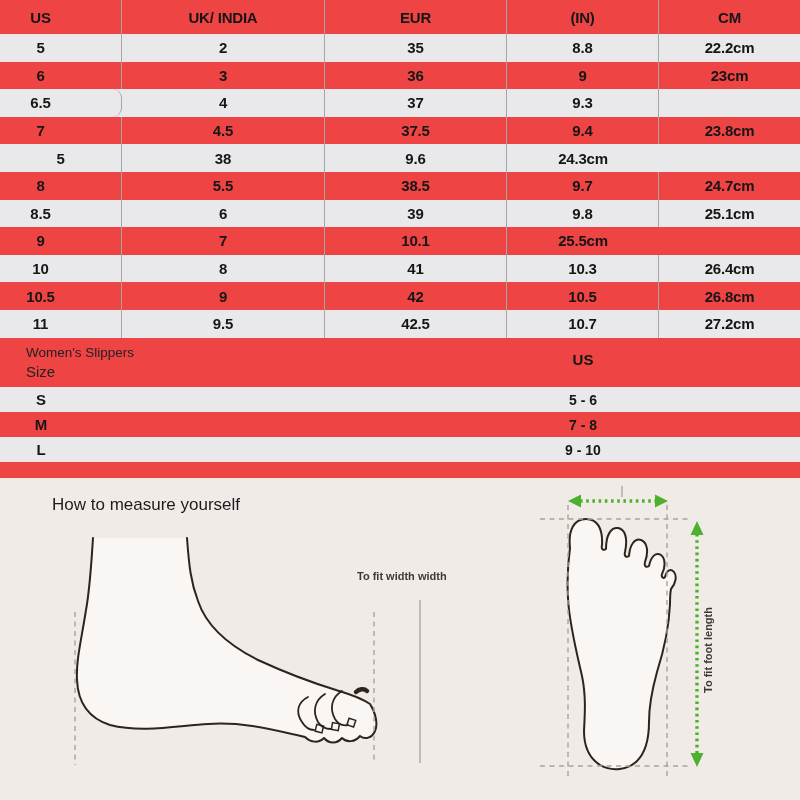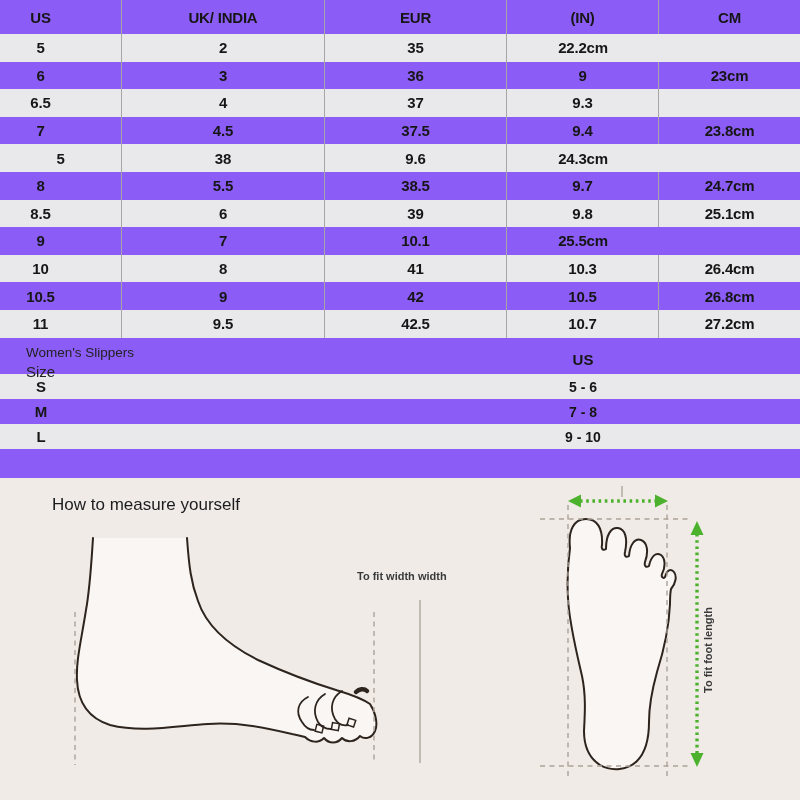--- a/index.html
+++ b/index.html
@@ -1,33 +1,33 @@
 <!DOCTYPE html>
 <html style="--green: #4cb22e; --beige: #f0ebe7; --outline: #2e241e; --gray: #aca299;"><head>
 <meta charset="utf-8">
 <style>
   * { margin:0; padding:0; box-sizing:border-box; }
   html,body { background:#ffffff; }
   body { font-family:"Liberation Sans", sans-serif; color:#161616; }
-  .page { position:relative; width:800px; height:800px; background:#8b5cf6; overflow:hidden; }
+  .page { position:relative; width:800px; height:800px; background:#ef4444; overflow:hidden; }
 
   
   .size-table { position:absolute; left:0; top:0; width:800px; }
   .trow { display:grid; grid-template-columns:122px 203px 182px 152px 141px; height:27.6px; }
   .trow.head { height:34px; }
   .trow.alt { background:#e9e9eb; }
   .cell { display:flex; align-items:center; justify-content:center;
           font-weight:700; font-size:15px; letter-spacing:-0.2px; color:#161616; }
   .cell.sep { border-right:1px solid #a6a6a6; }
   .cell.c1 { padding-right:40px; }
   .head .cell { font-size:15px; }
 
   
   .slippers { position:absolute; left:0; top:338px; width:800px; height:124px; }
-  .sl-head { position:relative; height:36px; }
+  .sl-head { position:relative; height:49px; }
   .sl-title1 { position:absolute; left:26px; top:7px;  font-size:13.5px; color:#222; }
   .sl-title2 { position:absolute; left:26px; top:25px; font-size:15px; color:#222; }
   .sl-us { position:absolute; left:507px; top:13px; width:152px; text-align:center;
            font-weight:700; font-size:15px; }
   .sl-row { display:grid; grid-template-columns:122px 203px 182px 152px 141px; height:25px; }
   .sl-row.alt { background:#e9e9eb; }
   .sl-label { grid-column:1; display:flex; align-items:center; justify-content:center;
               padding-right:40px; font-weight:700; font-size:15px; }
   .sl-value { grid-column:4; display:flex; align-items:center; justify-content:center;
               font-weight:700; font-size:14px; }
@@ -63,31 +63,32 @@
       <div class="cell sep" style="border-right-color: rgb(166, 166, 166);">UK/ INDIA</div>
       <div class="cell sep" style="border-right-color: rgb(166, 166, 166);">EUR</div>
       <div class="cell sep" style="border-right-color: rgb(166, 166, 166);">(IN)</div>
       <div class="cell">CM</div>
     </div>
 
     <div class="trow alt" style="background: rgb(233, 233, 235);">
       <div class="cell c1 sep" style="border-right-color: rgb(166, 166, 166);">5</div>
       <div class="cell sep" style="border-right-color: rgb(166, 166, 166);">2</div>
       <div class="cell sep" style="border-right-color: rgb(166, 166, 166);">35</div>
+      <div class="cell sep" style="border-right-color: rgb(166, 166, 166);">8.8</div>
       <div class="cell">22.2cm</div>
     </div>
     <div class="trow">
       <div class="cell c1 sep" style="border-right-color: rgb(166, 166, 166);">6</div>
       <div class="cell sep" style="border-right-color: rgb(166, 166, 166);">3</div>
       <div class="cell sep" style="border-right-color: rgb(166, 166, 166);">36</div>
       <div class="cell sep" style="border-right-color: rgb(166, 166, 166);">9</div>
       <div class="cell">23cm</div>
     </div>
     <div class="trow alt" style="background: rgb(233, 233, 235);">
-      <div class="cell c1 sep" style="border-right-color: rgb(166, 166, 166);">6.5</div>
+      <div class="cell c1 sep" style="border-right-color: rgb(166, 166, 166); border-radius: 9px;">6.5</div>
       <div class="cell sep" style="border-right-color: rgb(166, 166, 166);">4</div>
       <div class="cell sep" style="border-right-color: rgb(166, 166, 166);">37</div>
       <div class="cell sep" style="border-right-color: rgb(166, 166, 166);">9.3</div>
     </div>
     <div class="trow">
       <div class="cell c1 sep" style="border-right-color: rgb(166, 166, 166);">7</div>
       <div class="cell sep" style="border-right-color: rgb(166, 166, 166);">4.5</div>
       <div class="cell sep" style="border-right-color: rgb(166, 166, 166);">37.5</div>
       <div class="cell sep" style="border-right-color: rgb(166, 166, 166);">9.4</div>
       <div class="cell">23.8cm</div>

